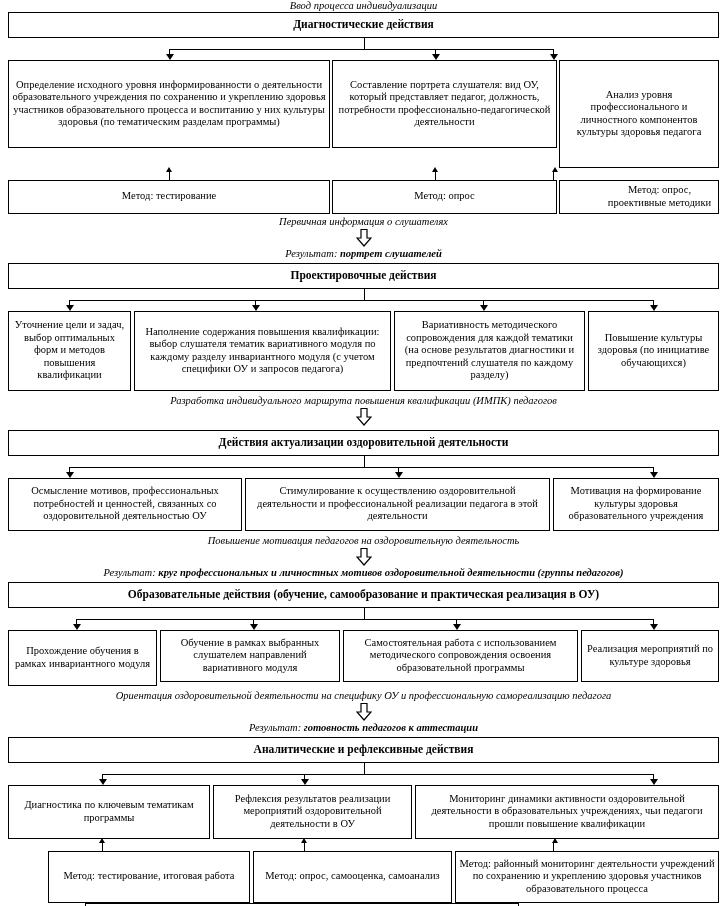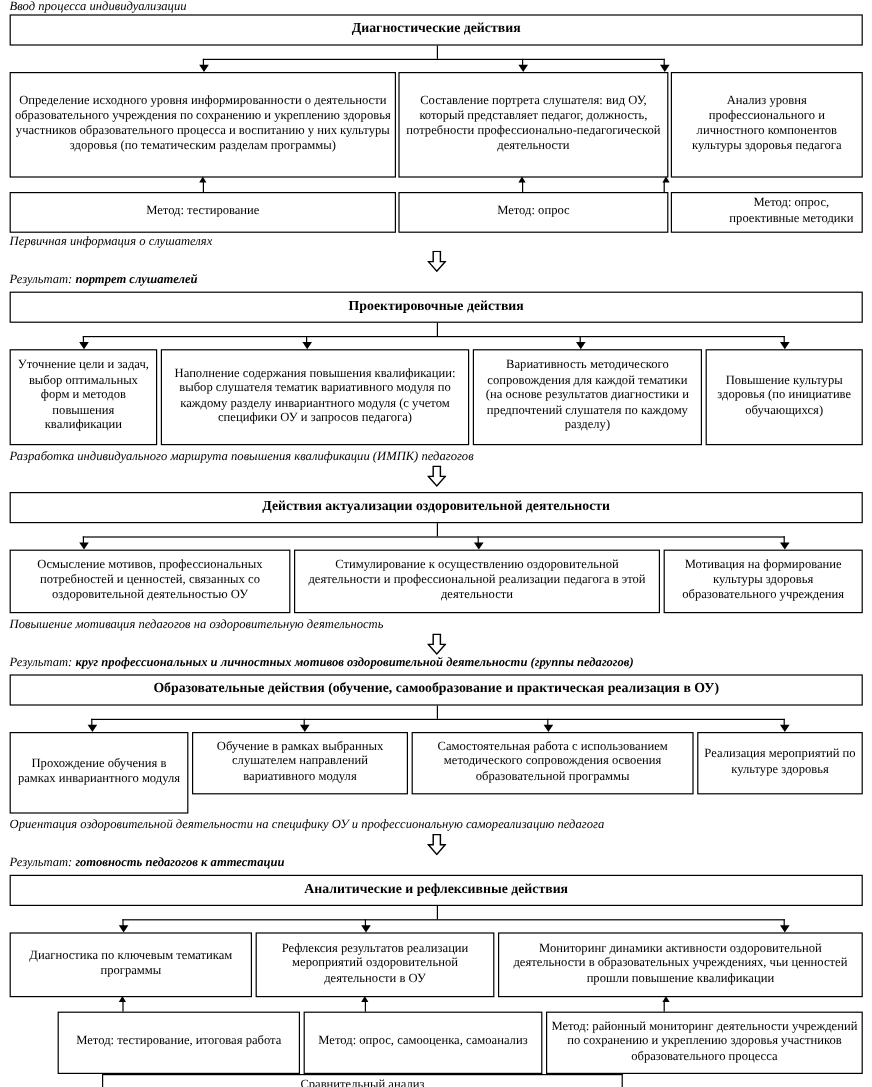--- a/index.html
+++ b/index.html
@@ -19,21 +19,21 @@
   .sheet {
     position: relative;
     width: 727px;
     height: 906px;
     box-sizing: border-box;
     padding: 0 8px;
   }
 
   
   .caption {
-    text-align: left;
+    text-align: center;
     font-style: italic;
     font-size: 10.5px;
     line-height: 12px;
     white-space: nowrap;
   }
 
   
   .section-bar {
     border: 1px solid #000;
     text-align: center;
@@ -193,21 +193,21 @@
 
   <div class="row">
     <div class="box" style="flex:0 0 322px; height:88px;">
       <span>Определение исходного уровня информированности о деятельности образовательного учреждения по сохранению и укреплению здоровья участников образовательного процесса и воспитанию у них культуры здоровья (по тематическим разделам программы)</span>
     </div>
     <div class="gapcell" style="width:2px;"></div>
     <div class="box" style="flex:0 0 225px; height:88px;">
       <span>Составление портрета слушателя: вид ОУ, который представляет педагог, должность, потребности профессионально-педагогической деятельности</span>
     </div>
     <div class="gapcell" style="width:2px;"></div>
-    <div class="box" style="flex:1 1 auto; height:88px;justify-content:flex-end;">
+    <div class="box" style="flex:1 1 auto; height:108px;justify-content:flex-end;">
       <span>Анализ уровня профессионального и личностного компонентов культуры здоровья педагога</span>
     </div>
   </div>
 
   <div class="uparrows">
     <div class="ustem" style="left:161px;"></div>
     <div class="uhead" style="left:161px;"></div>
     <div class="ustem" style="left:427px;"></div>
     <div class="uhead" style="left:427px;"></div>
     <div class="ustem" style="right:165px;"></div>
@@ -336,21 +336,21 @@
     <div class="head" style="left:68px;"></div>
     <div class="drop" style="left:245px;"></div>
     <div class="head" style="left:245px;"></div>
     <div class="drop" style="left:448px;"></div>
     <div class="head" style="left:448px;"></div>
     <div class="drop" style="right:65px;"></div>
     <div class="head" style="right:61.5px;"></div>
   </div>
 
   <div class="row">
-    <div class="box" style="flex:0 0 149px; height:68px;">
+    <div class="box" style="flex:0 0 149px; height:56px;">
       <span>Прохождение обучения в рамках инвариантного модуля</span>
     </div>
     <div class="gapcell" style="width:3px;"></div>
     <div class="box" style="flex:0 0 180px; height:52px;">
       <span>Обучение в рамках выбранных слушателем направлений вариативного модуля</span>
     </div>
     <div class="gapcell" style="width:3px;"></div>
     <div class="box" style="flex:0 0 235px; height:52px;">
       <span>Самостоятельная работа с использованием методического сопровождения освоения образовательной программы</span>
     </div>
@@ -390,21 +390,21 @@
   <div class="row">
     <div class="box" style="flex:0 0 202px; height:54px;">
       <span>Диагностика по ключевым тематикам программы</span>
     </div>
     <div class="gapcell" style="width:3px;"></div>
     <div class="box" style="flex:0 0 199px; height:54px;">
       <span>Рефлексия результатов реализации мероприятий оздоровительной деятельности в ОУ</span>
     </div>
     <div class="gapcell" style="width:3px;"></div>
     <div class="box" style="flex:1 1 auto; height:54px;">
-      <span>Мониторинг динамики активности оздоровительной деятельности в образовательных учреждениях, чьи ценностей прошли повышение квалификации</span>
+      <span>Мониторинг динамики активности оздоровительной деятельности в образовательных учреждениях, чьи педагоги прошли повышение квалификации</span>
     </div>
   </div>
 
   <div class="uparrows">
     <div class="ustem" style="left:94px;"></div>
     <div class="uhead" style="left:94px;"></div>
     <div class="ustem" style="left:296px;"></div>
     <div class="uhead" style="left:296px;"></div>
     <div class="ustem" style="right:165px;"></div>
     <div class="uhead" style="right:161.5px;"></div>

